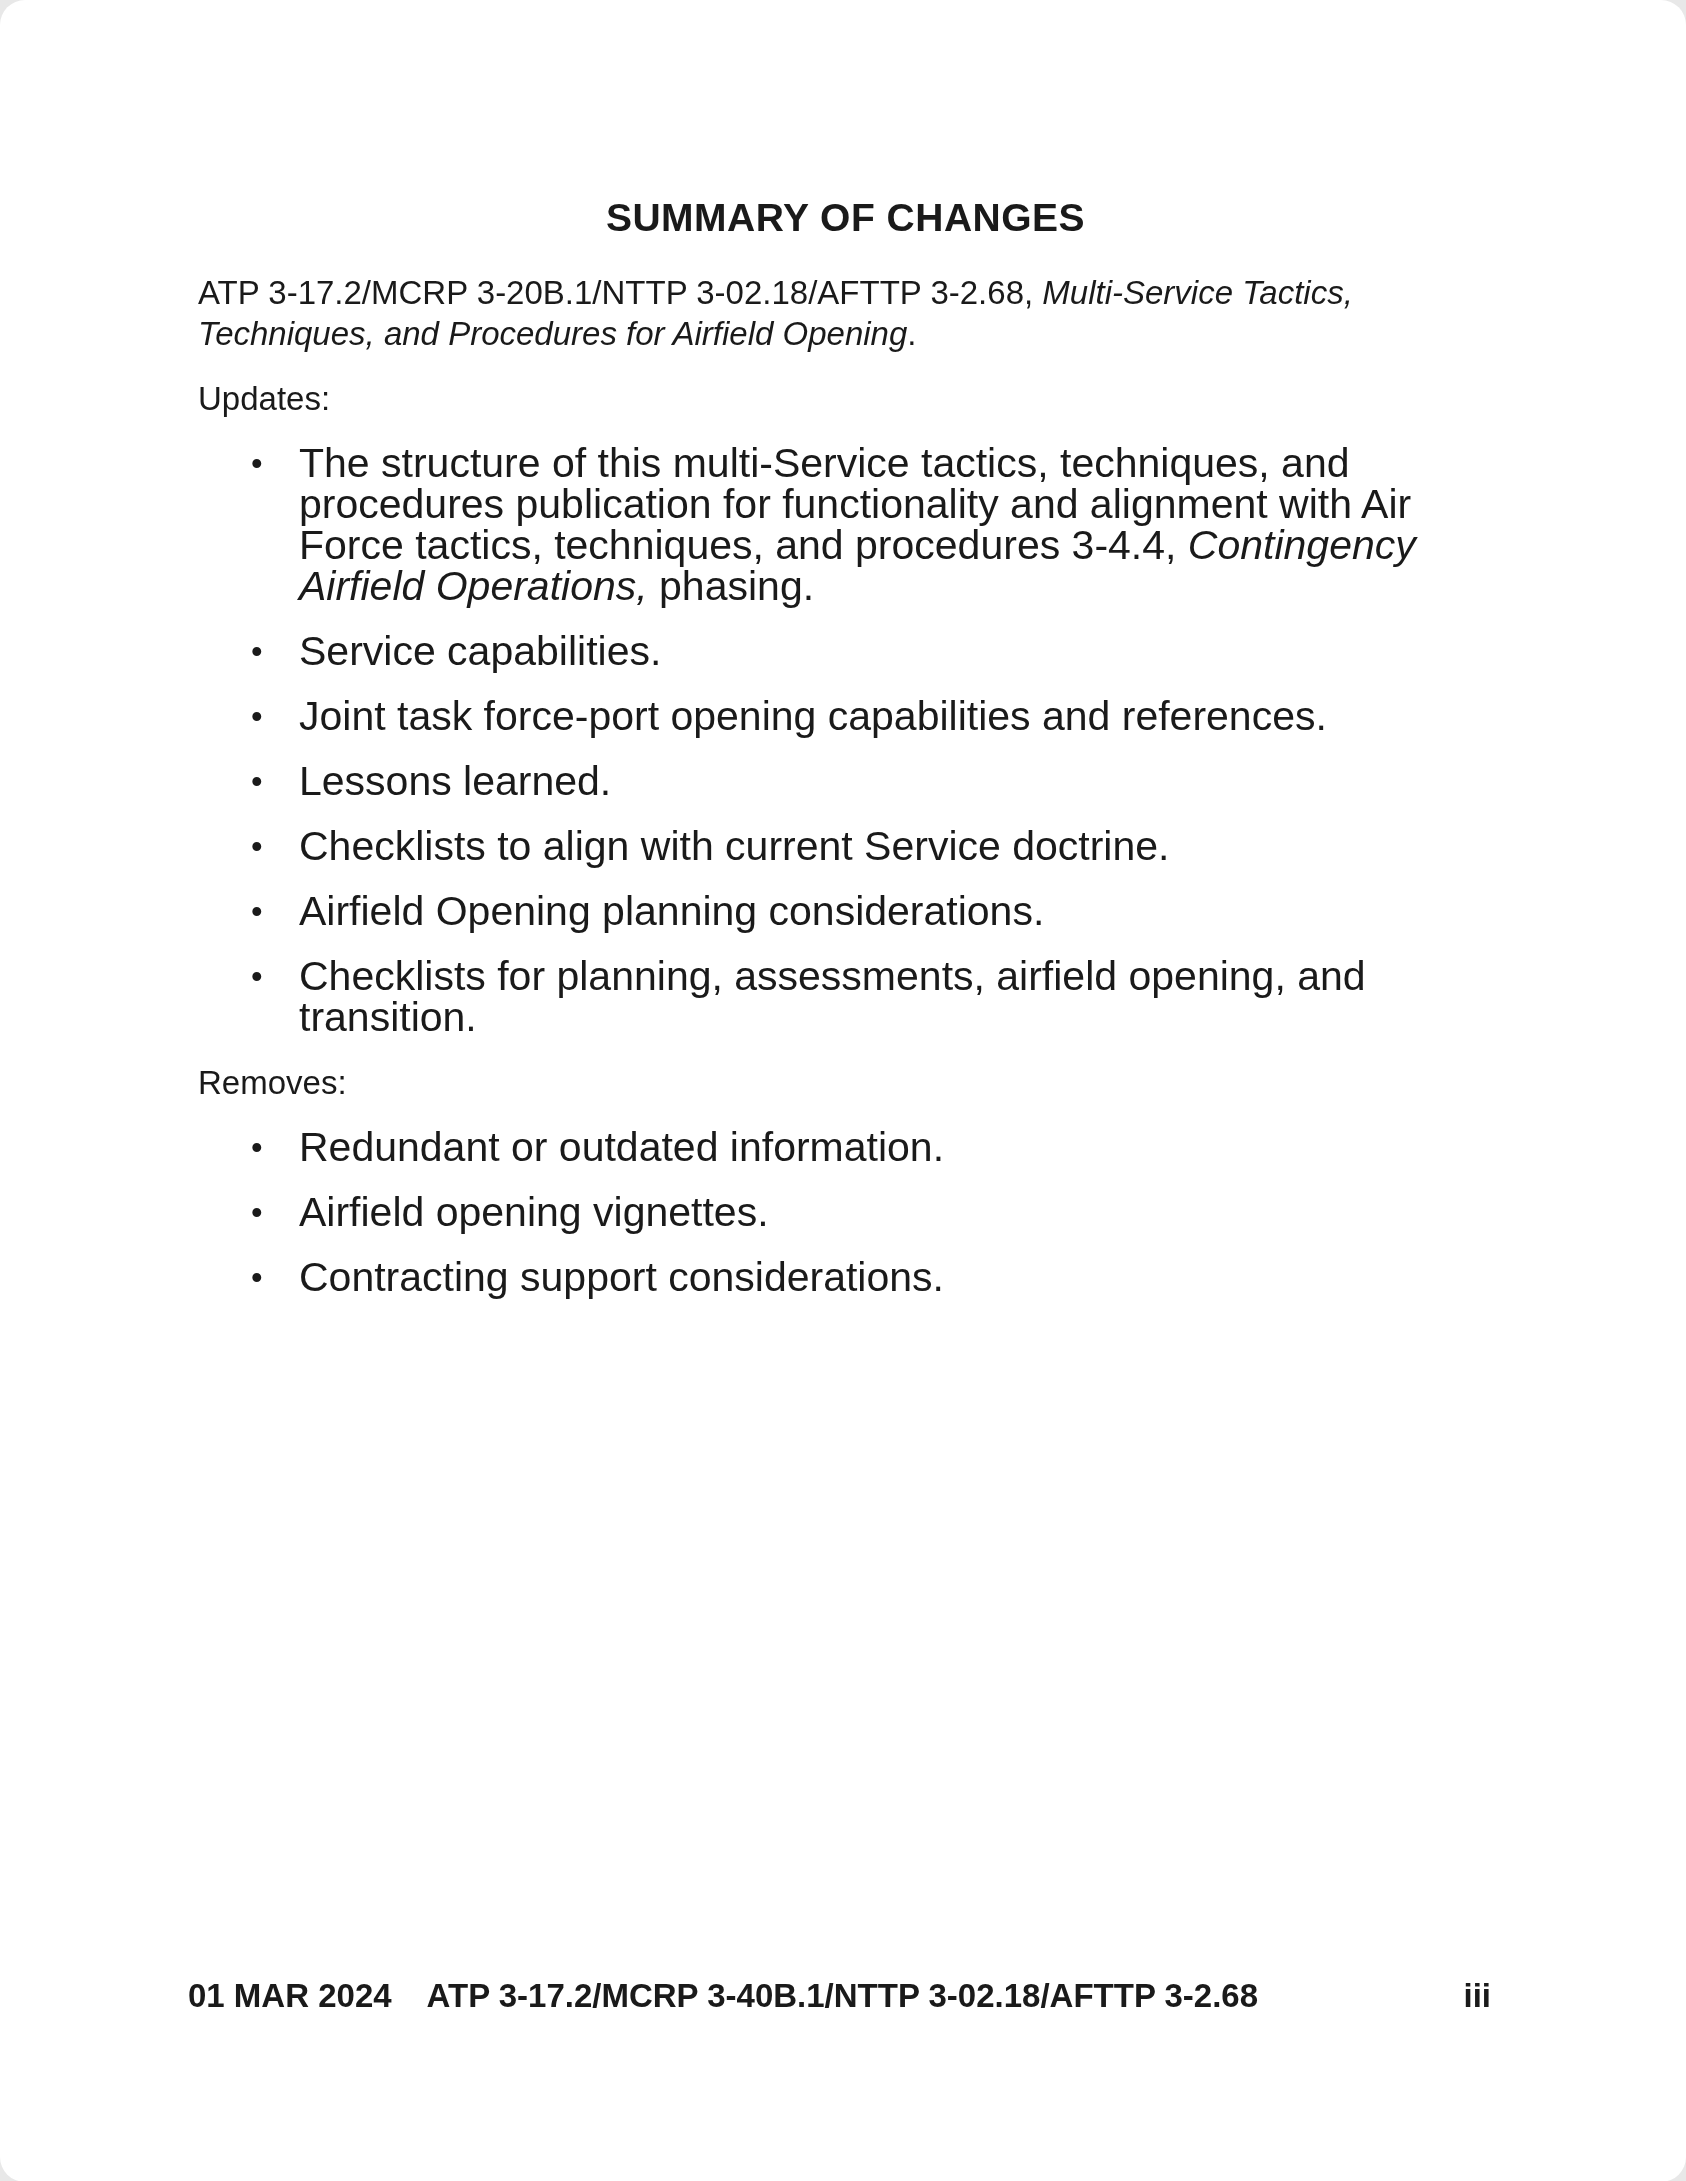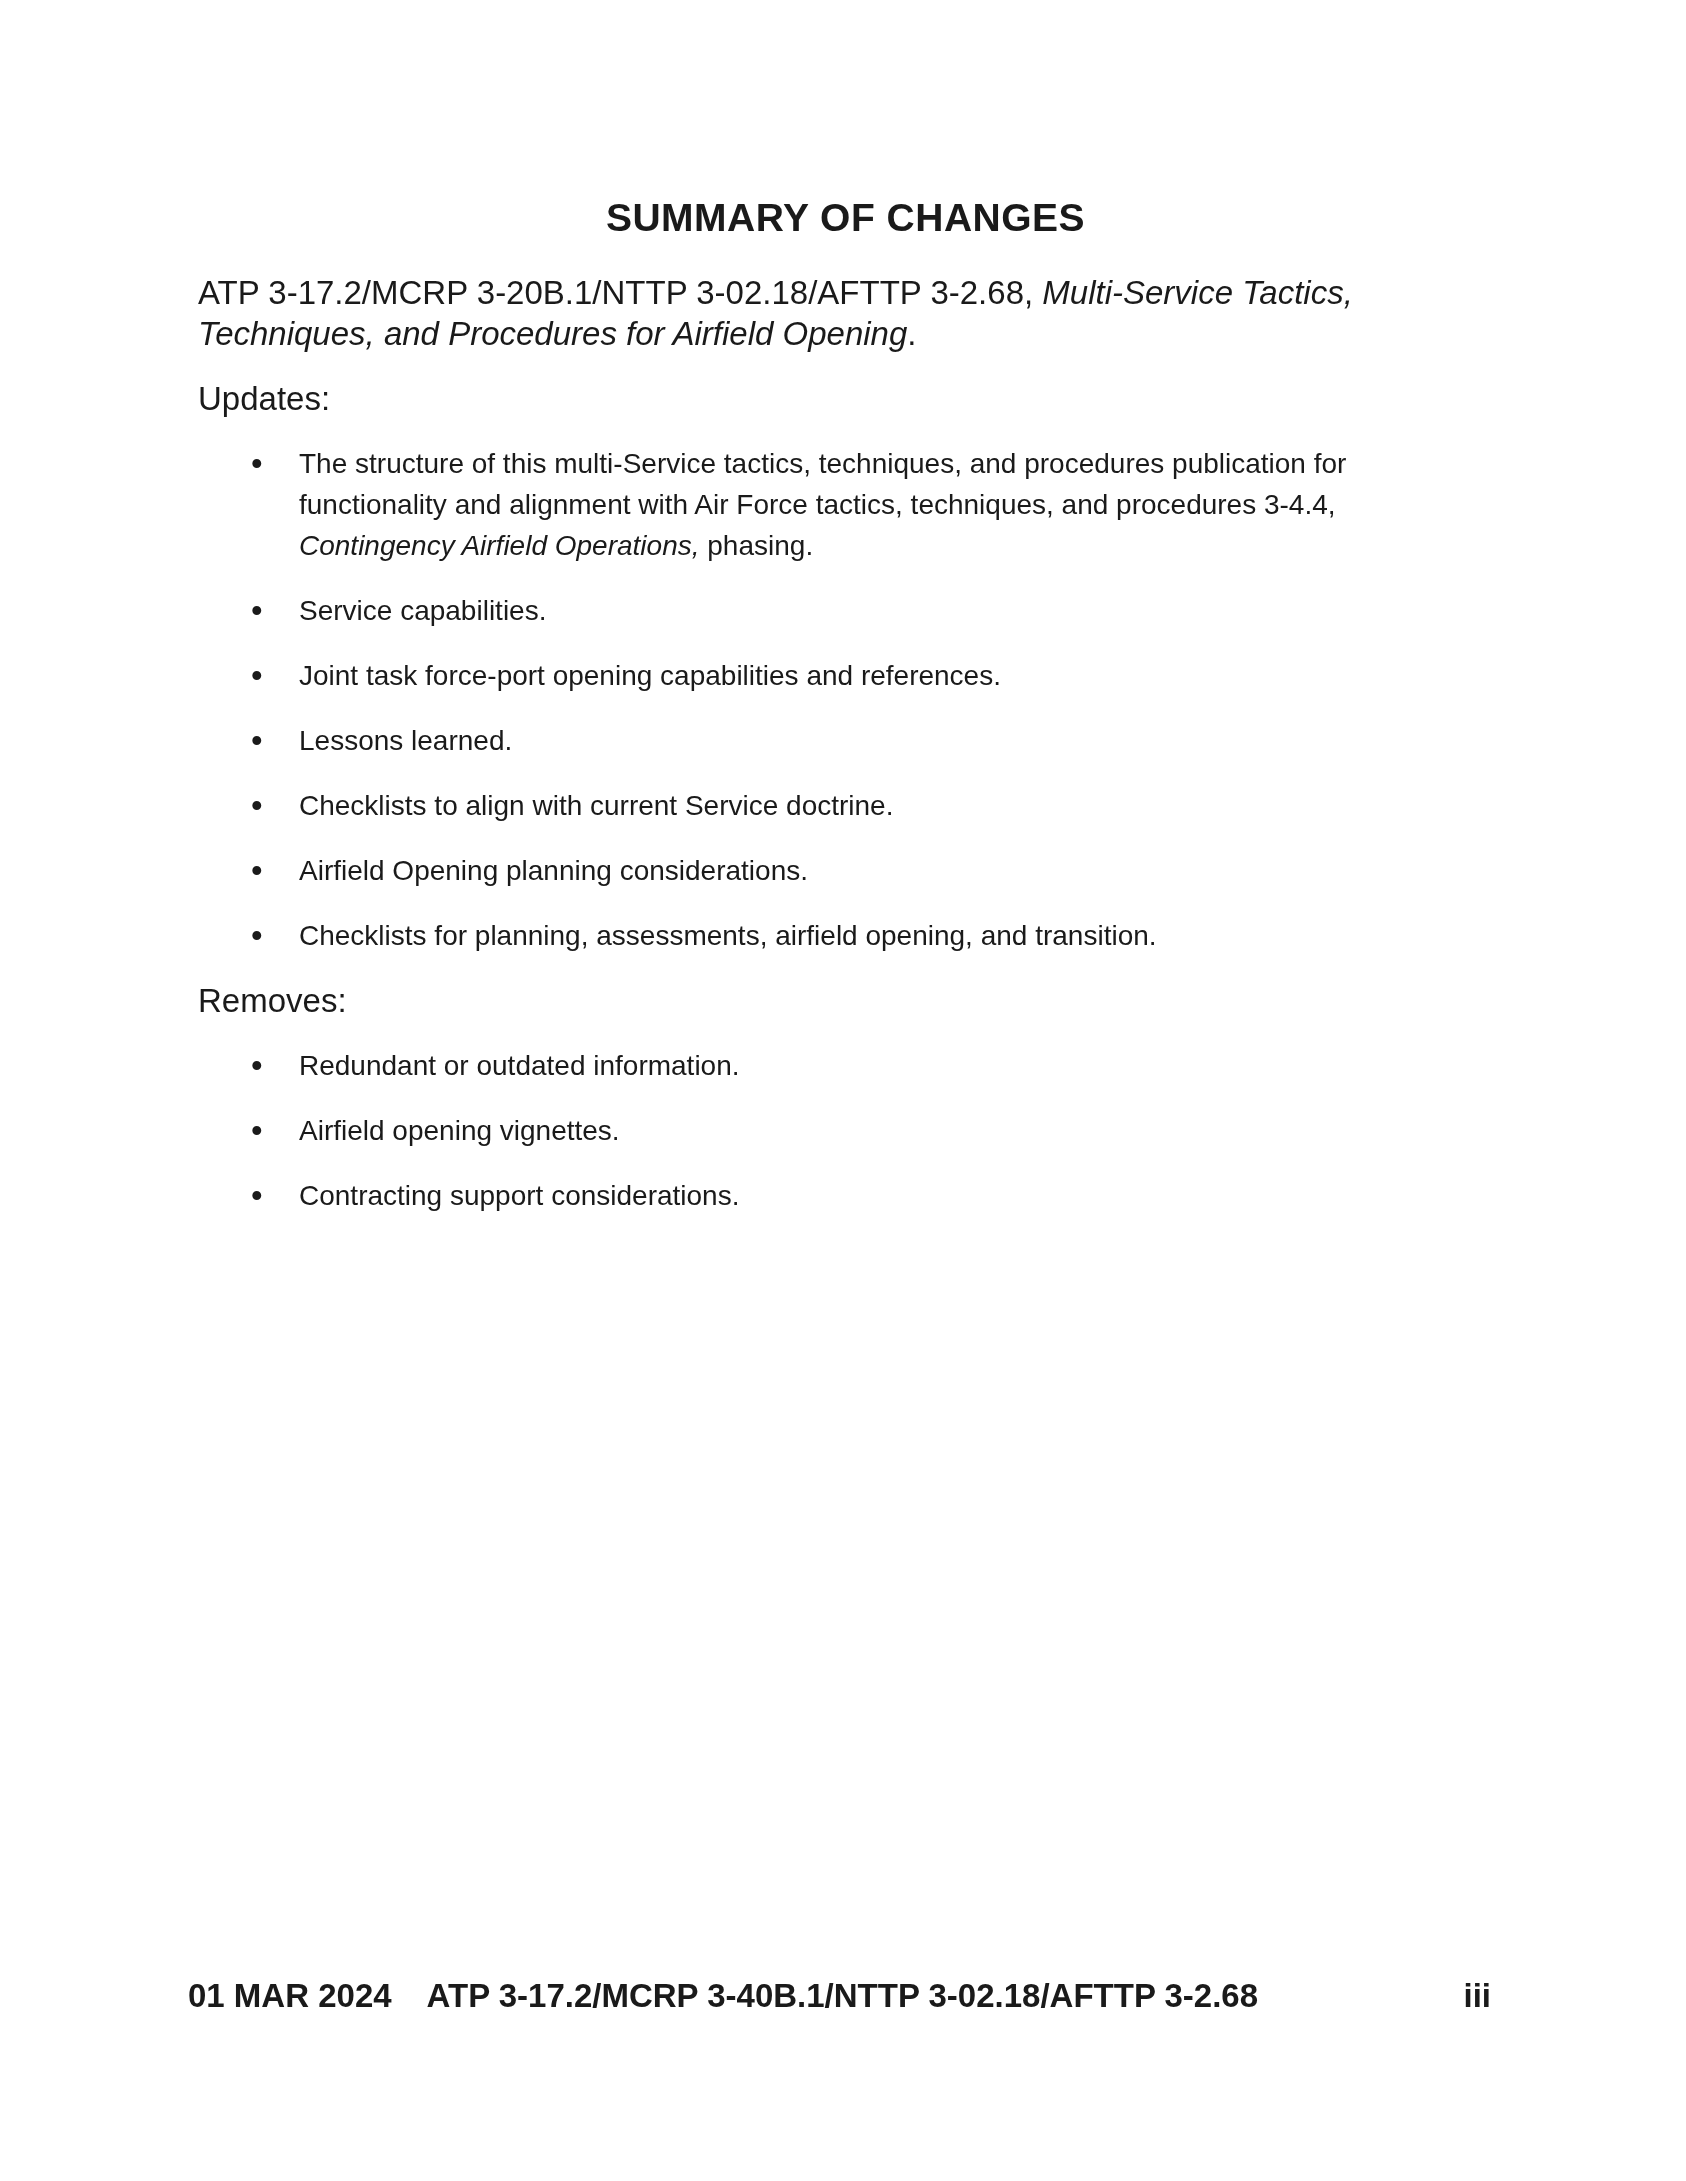--- a/index.html
+++ b/index.html
@@ -8,20 +8,21 @@
     background: #e8e8e8;
   }
   .page {
     position: relative;
     width: 1686px;
     height: 2182px;
     background: #ffffff;
     overflow: hidden;
     font-family: "Liberation Sans", "DejaVu Sans", sans-serif;
     color: #1a1a1a;
+    border-radius: 25px;
   }
   .content {
     padding: 195px 193px 0 198px;
   }
   h1.doc-title {
     font-size: 39px;
     line-height: 46px;
     font-weight: 700;
     text-align: center;
     margin: 0 0 31px 0;
@@ -32,21 +33,21 @@
     line-height: 41px;
     margin: 0 0 24px 0;
   }
   ul.bullets {
     list-style: none;
     margin: 0;
     padding: 0;
   }
   ul.bullets li.bullet-item {
     position: relative;
-    font-size: 28px;
+    font-size: 41px;
     line-height: 41px;
     padding-left: 101px;
     margin: 0 12px 24px 0;
   }
   ul.bullets li.bullet-item .bullet-marker::before {
     content: "\2022";
     position: absolute;
     left: 53px;
     top: 0;
     font-size: 33px;

